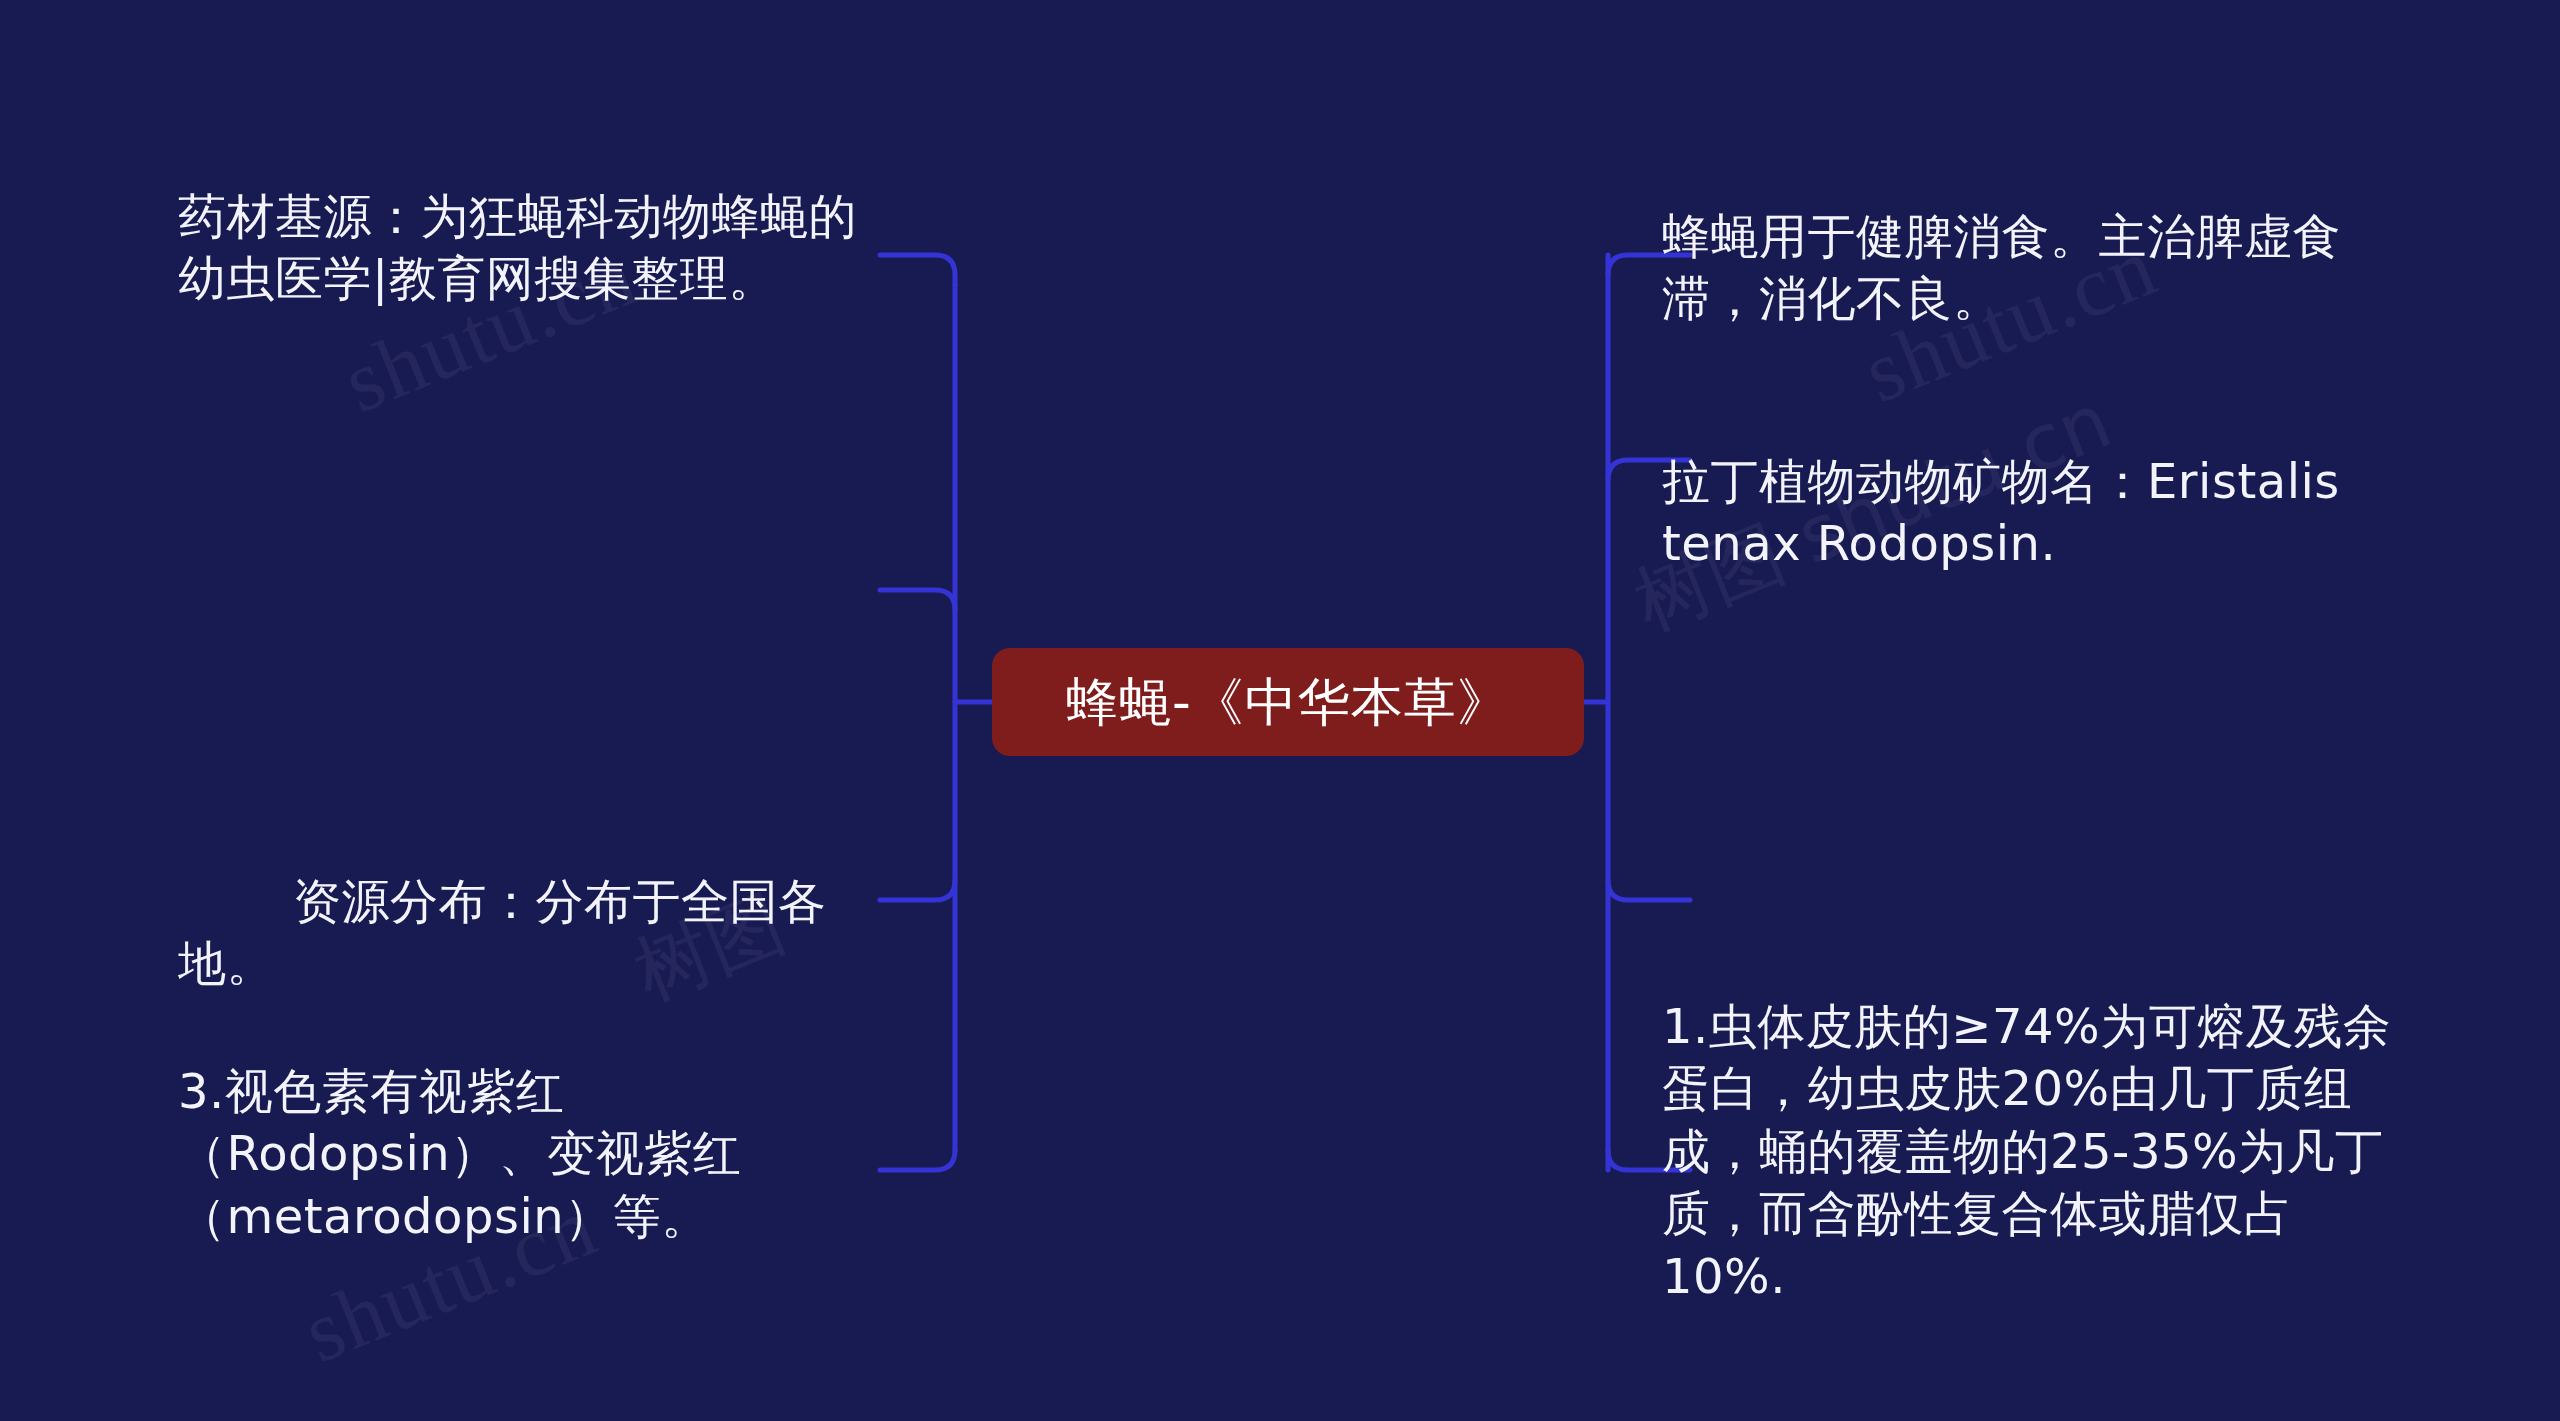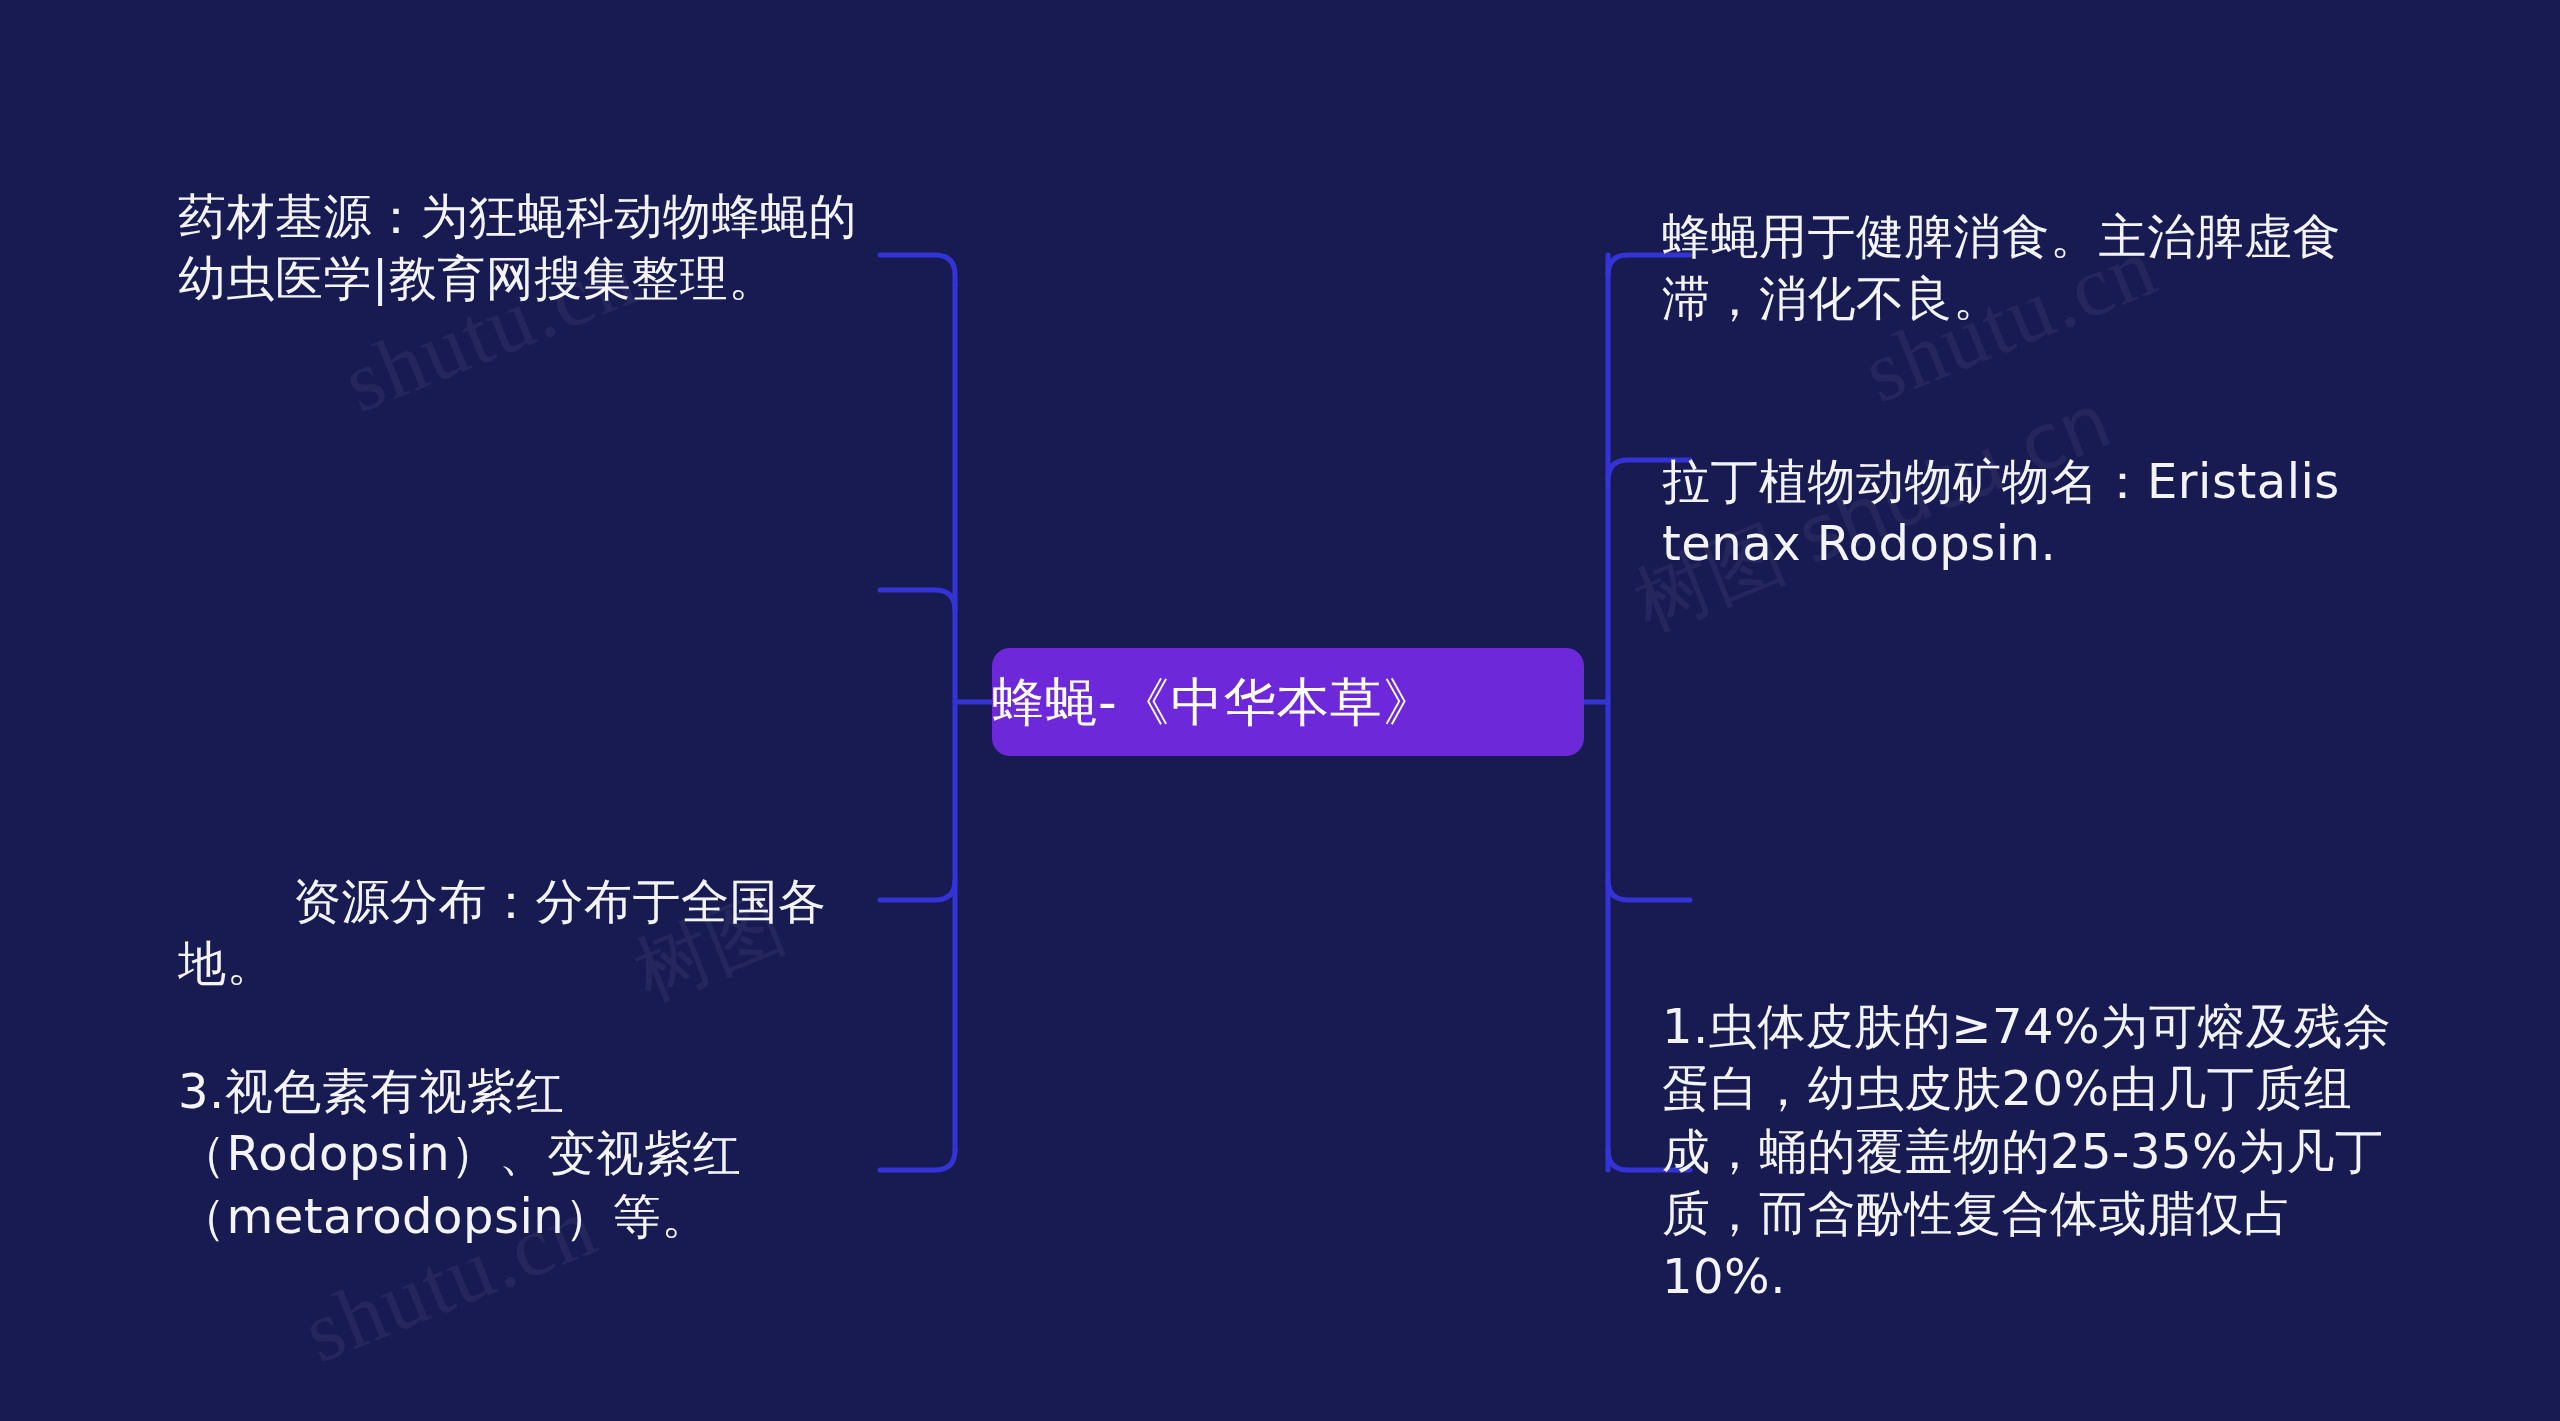--- a/index.html
+++ b/index.html
@@ -47,24 +47,25 @@
     pointer-events: none;
   }
 
   
   #root-node {
     position: absolute;
     left: 992px;
     top: 648px;
     width: 592px;
     height: 108px;
-    background: #6d28d9;
+    background: #7f1d1d;
     border-radius: 18px;
     display: flex;
     align-items: center;
+    justify-content: center;
     z-index: 5;
   }
   #root-node .root-label {
     color: #ffffff;
     font-size: 52px;
     line-height: 1;
     font-family: "DejaVu Sans", "Liberation Sans", sans-serif;
     letter-spacing: 1px;
     white-space: nowrap;
   }

